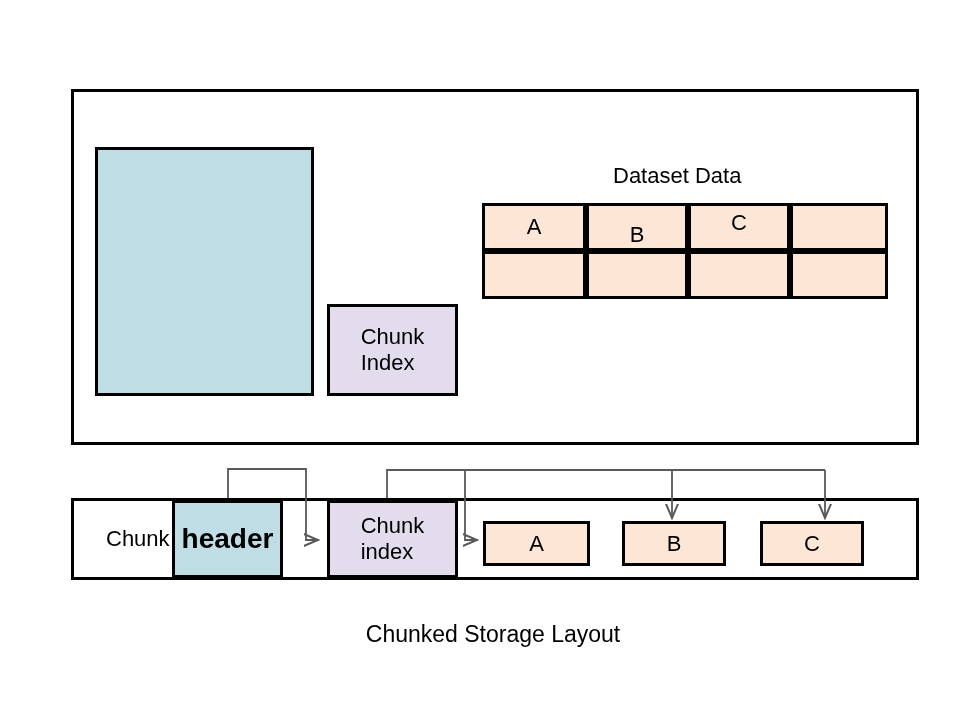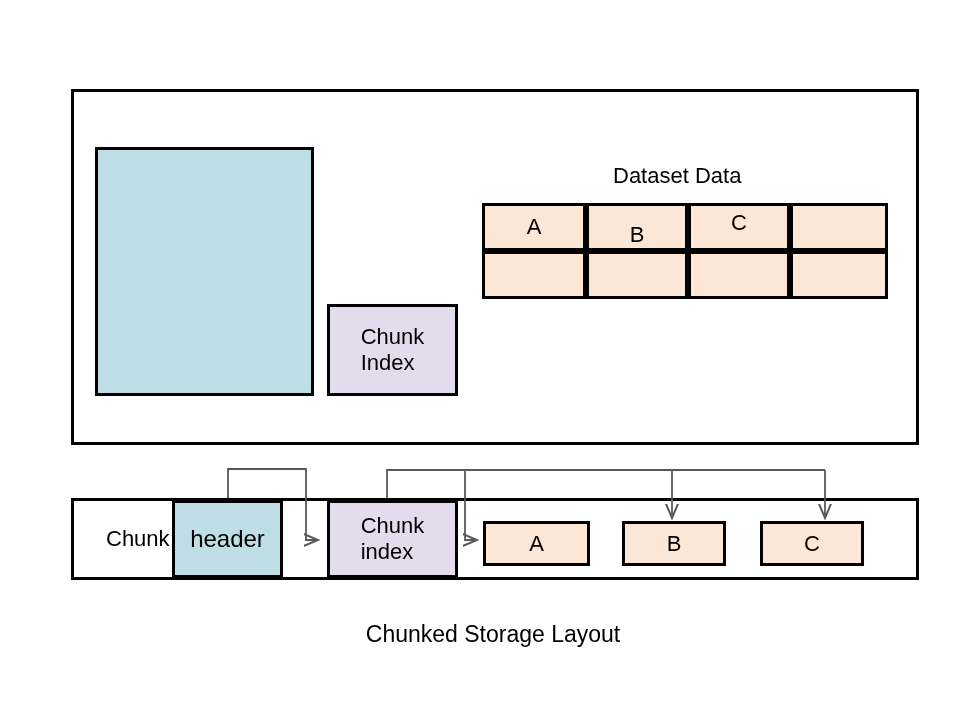--- a/index.html
+++ b/index.html
@@ -145,21 +145,21 @@
     <span></span>
   </div>
   <div class="grid-cell" style="left:790px; top:251px; width:98px; height:48px; align-items:center;">
     <span></span>
   </div>
 
   <div class="abs outer-box" style="left:71px; top:498px; width:848px; height:82px;"></div>
 
   <div class="plain-text" style="left:106px; top:526px;">Chunk</div>
 
-  <div class="abs box fill-blue" style="left:172px; top:500px; width:111px; height:78px; border-width:3px; font-size:24px;">header</div>
+  <div class="abs box fill-blue" style="left:172px; top:500px; width:111px; height:78px; border-width:3px; font-size:28px;font-weight:bold;">header</div>
 
   <div class="abs box fill-purple" style="left:327px; top:500px; width:131px; height:78px; border-width:3px; white-space:pre-line; font-size:22px;">Chunk
 index</div>
 
   <div class="abs box fill-orange" style="left:483px; top:521px; width:107px; height:45px; border-width:3px; font-size:22px;">A</div>
   <div class="abs box fill-orange" style="left:622px; top:521px; width:104px; height:45px; border-width:3px; font-size:22px;">B</div>
   <div class="abs box fill-orange" style="left:760px; top:521px; width:104px; height:45px; border-width:3px; font-size:22px;">C</div>
 
   <div class="caption" style="left:0px; top:621px; width:960px;padding-left:13px;">Chunked Storage Layout</div>
 

